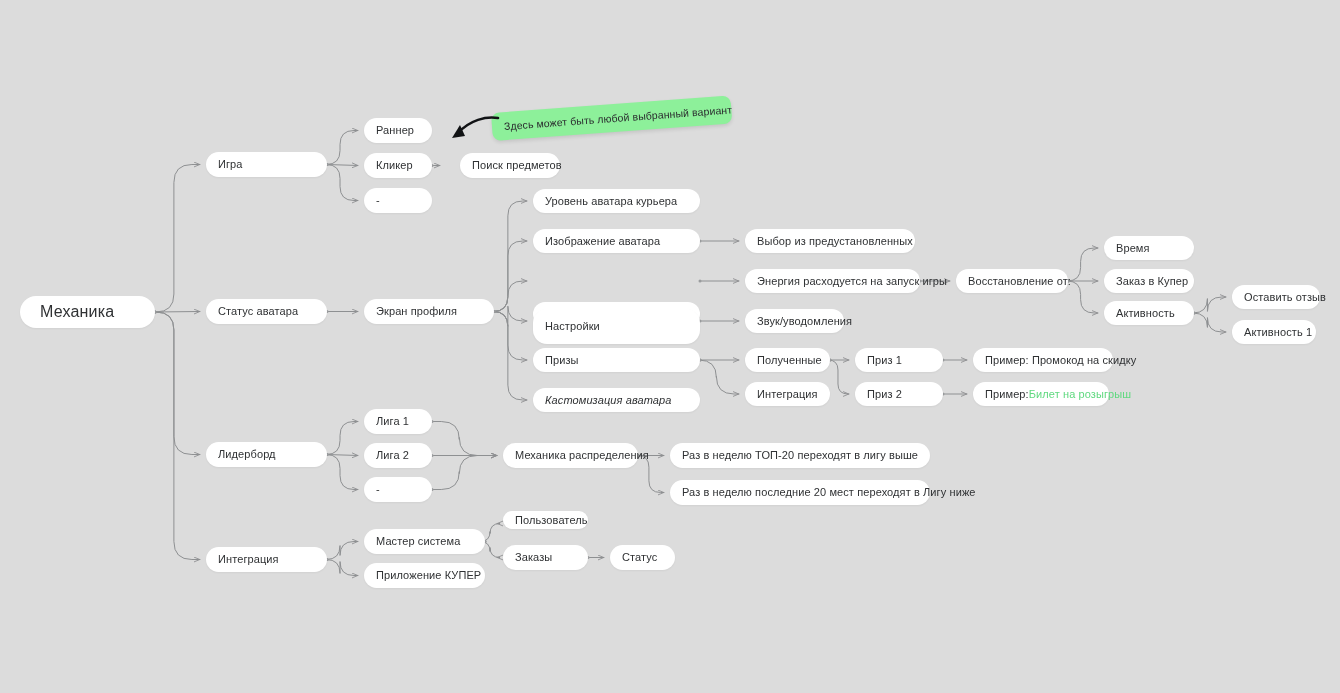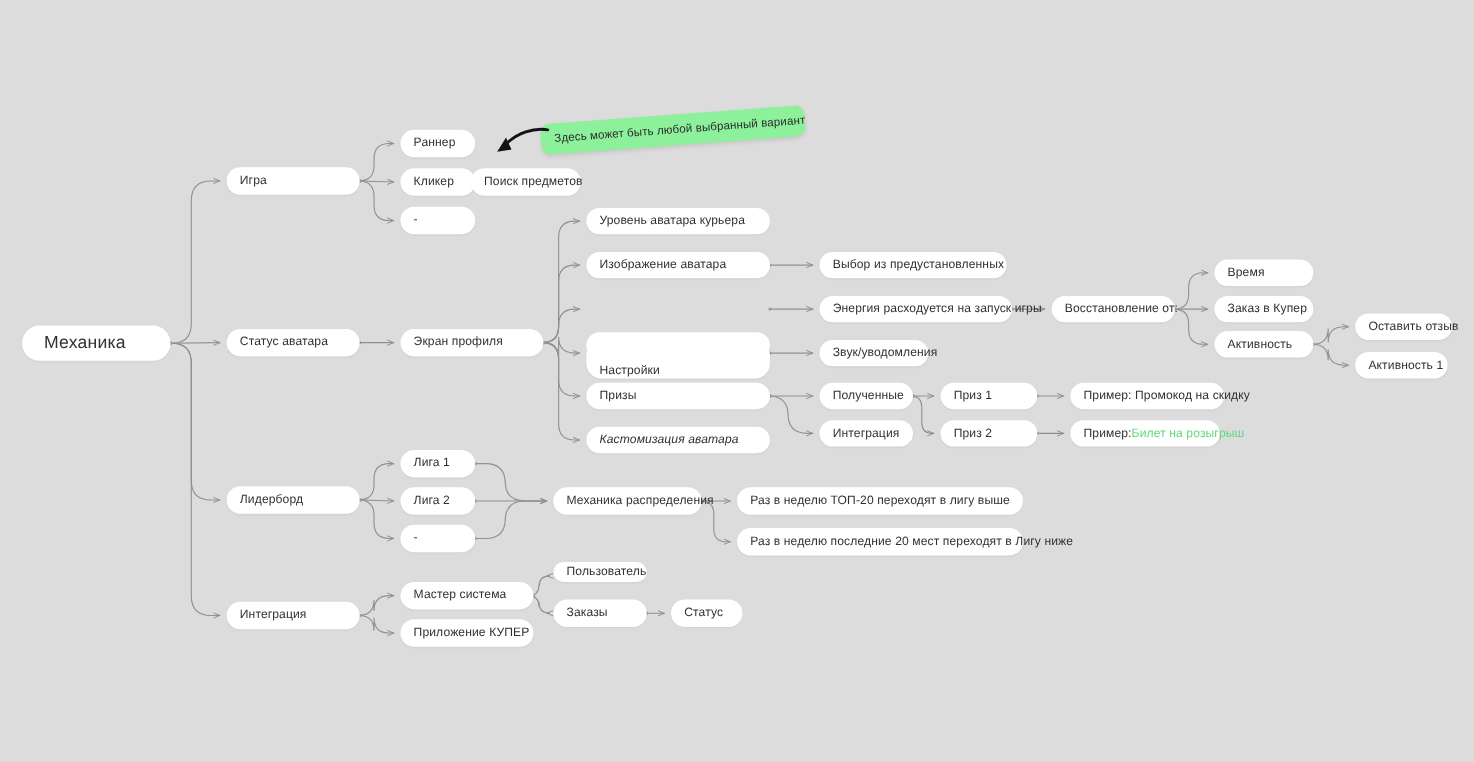--- a/index.html
+++ b/index.html
@@ -149,36 +149,36 @@
       </div>
       <div class="node" style="left: 364px; top: 118px; width: 68px; height: 25px;">
         <span>Раннер</span>
       </div>
       <div class="node" style="left: 364px; top: 153px; width: 68px; height: 25px;">
         <span>Кликер</span>
       </div>
       <div class="node" style="left: 364px; top: 188px; width: 68px; height: 25px;">
         <span>-</span>
       </div>
-      <div class="node" style="left: 428px; top: 153px; width: 100px; height: 25px; text-align: right;">
+      <div class="node" style="left: 460px; top: 153px; width: 100px; height: 25px; text-align: right;">
         <span>Поиск предметов</span>
       </div>
       <div class="node" style="left: 364px; top: 299px; width: 130px; height: 25px;">
         <span>Экран профиля</span>
       </div>
       <div class="node" style="left: 533px; top: 189px; width: 167px; height: 24px;">
         <span>Уровень аватара курьера</span>
       </div>
       <div class="node" style="left: 533px; top: 229px; width: 167px; height: 24px;">
         <span>Изображение аватара</span>
       </div>
       <div class="node" style="left: 533px; top: 269px; width: 167px; height: 24px; margin-top: 33px;">
         <span>Уровень энергии</span>
       </div>
-      <div class="node" style="left: 533px; top: 309px; width: 167px; height: 35px; align-items: flex-end;">
+      <div class="node" style="left: 533px; top: 309px; width: 167px; height: 35px;">
         <span>Настройки</span>
       </div>
       <div class="node" style="left: 533px; top: 348px; width: 167px; height: 24px;">
         <span>Призы</span>
       </div>
       <div class="node" style="left: 533px; top: 388px; width: 167px; height: 24px; font-style: italic;">
         <span>Кастомизация аватара</span>
       </div>
       <div class="node" style="left: 745px; top: 229px; width: 170px; height: 24px;">
         <span>Выбор из предустановленных</span>

